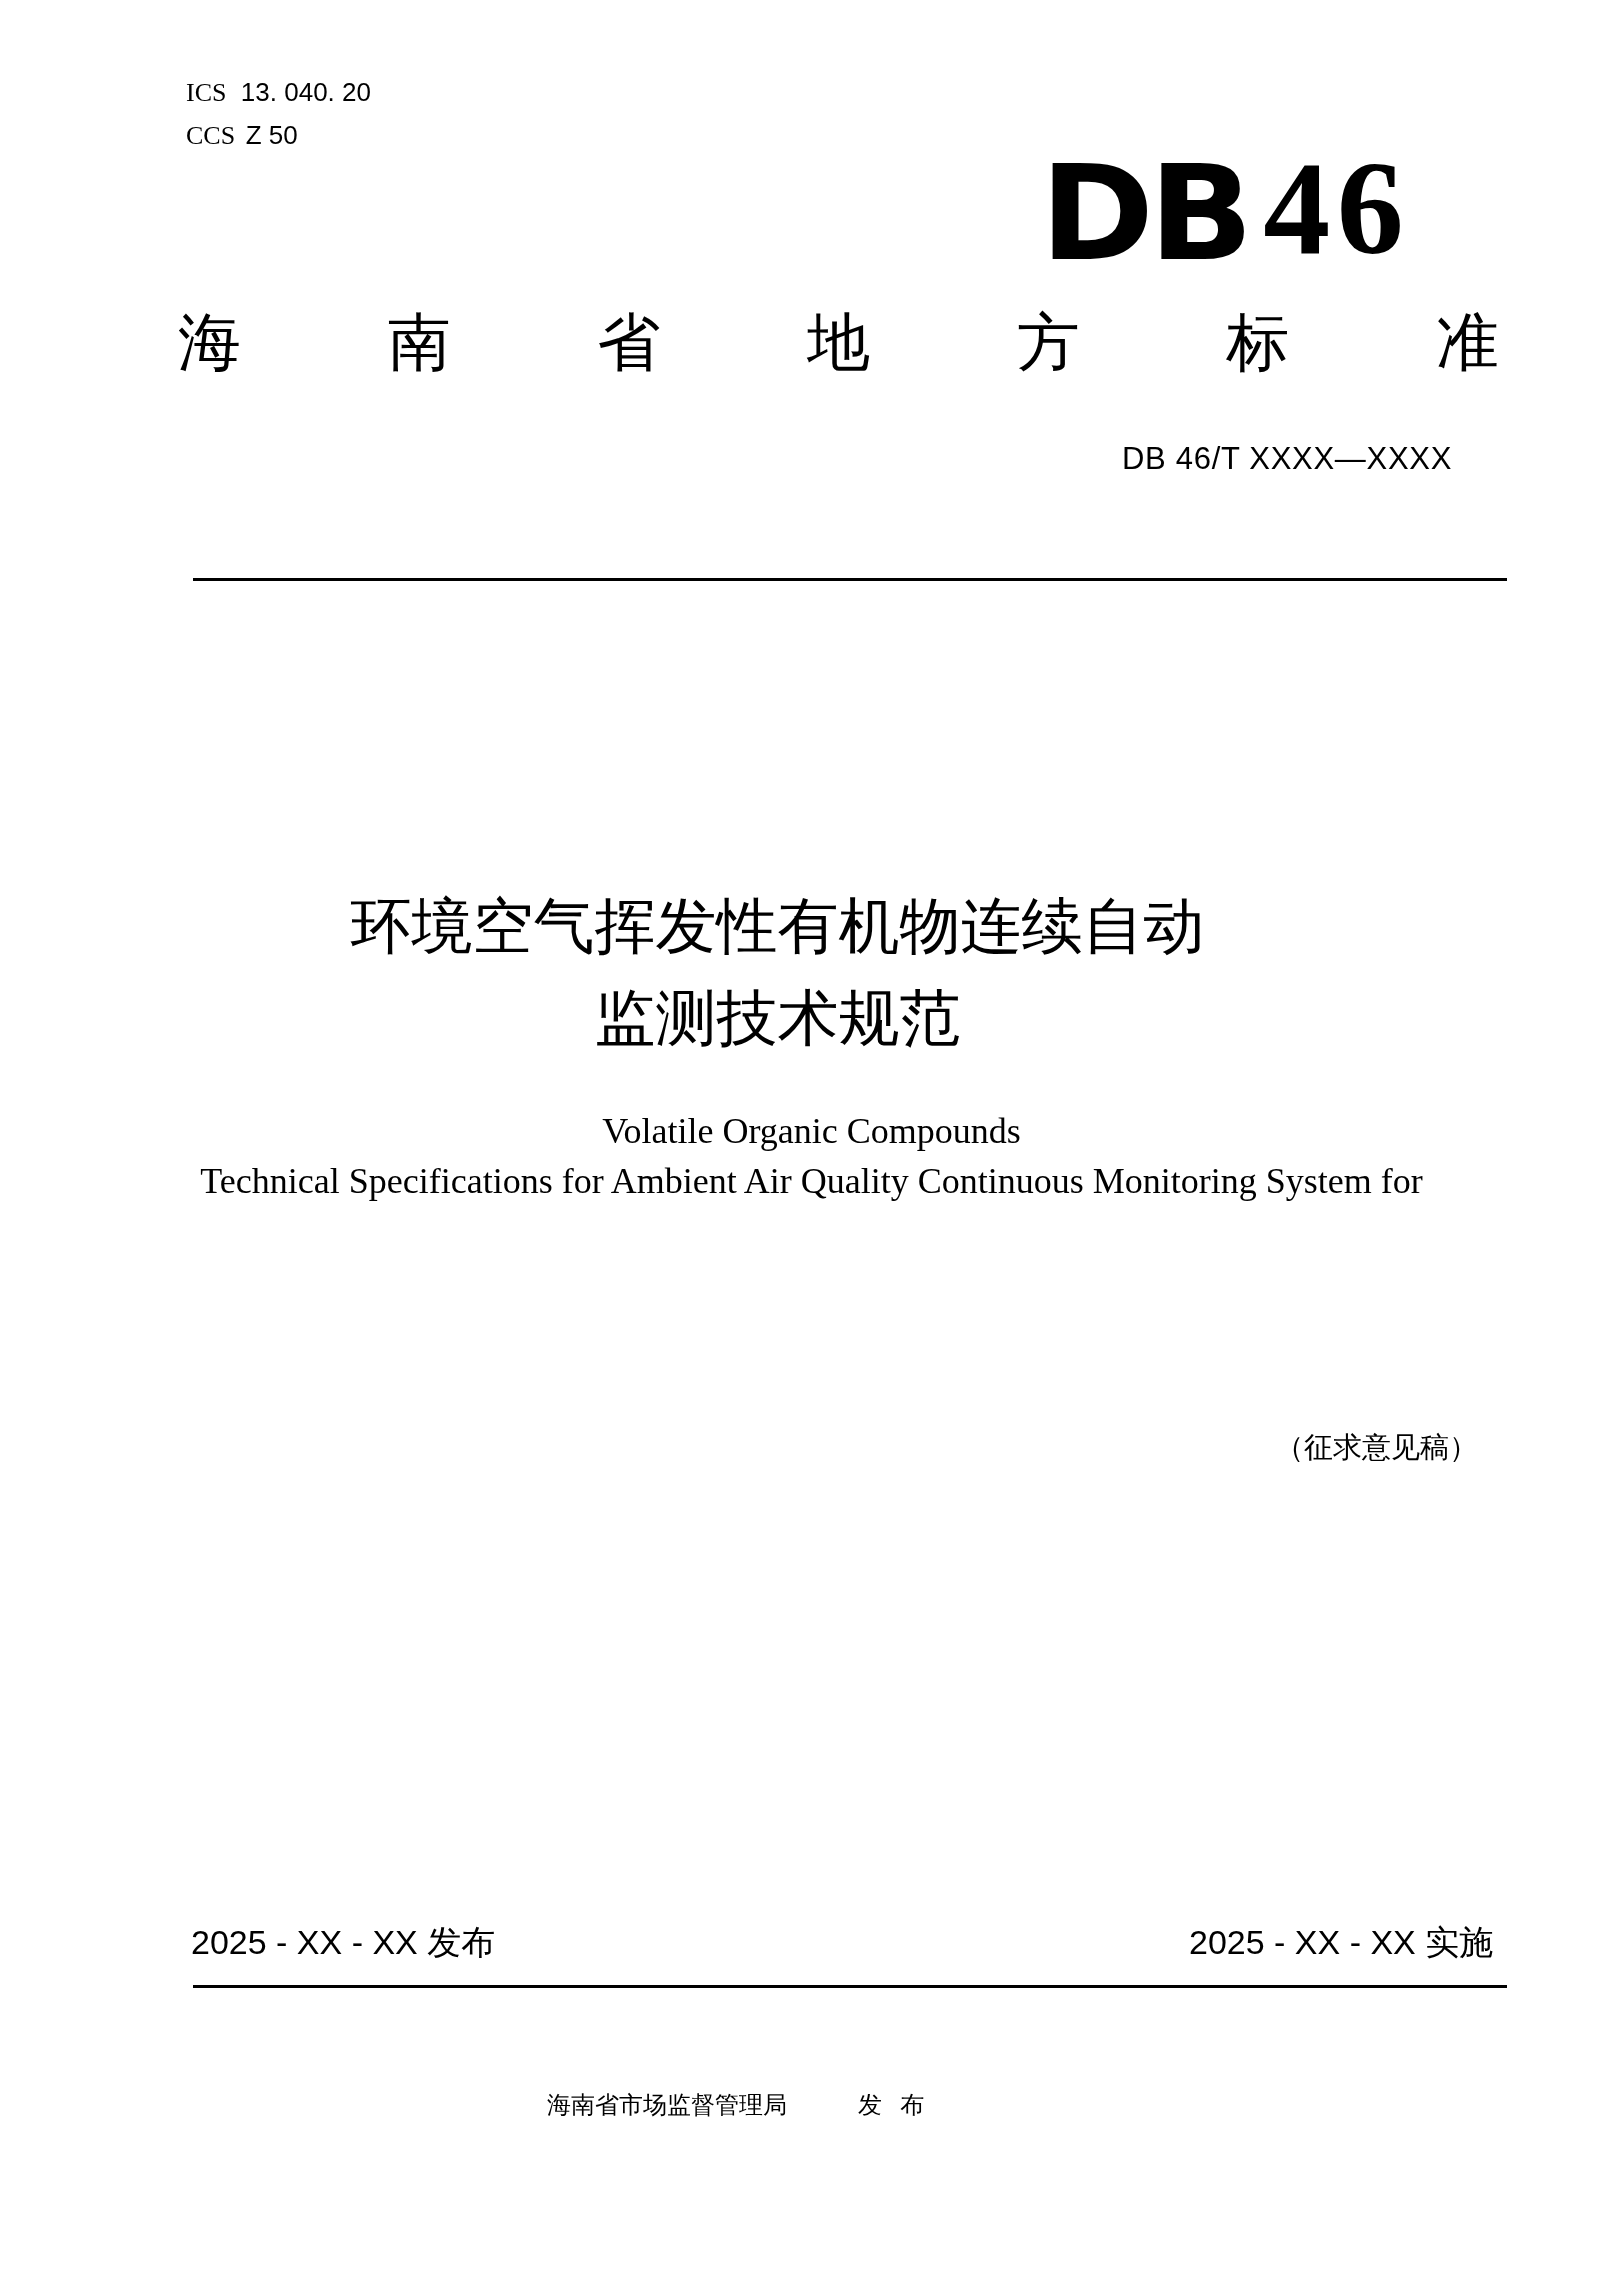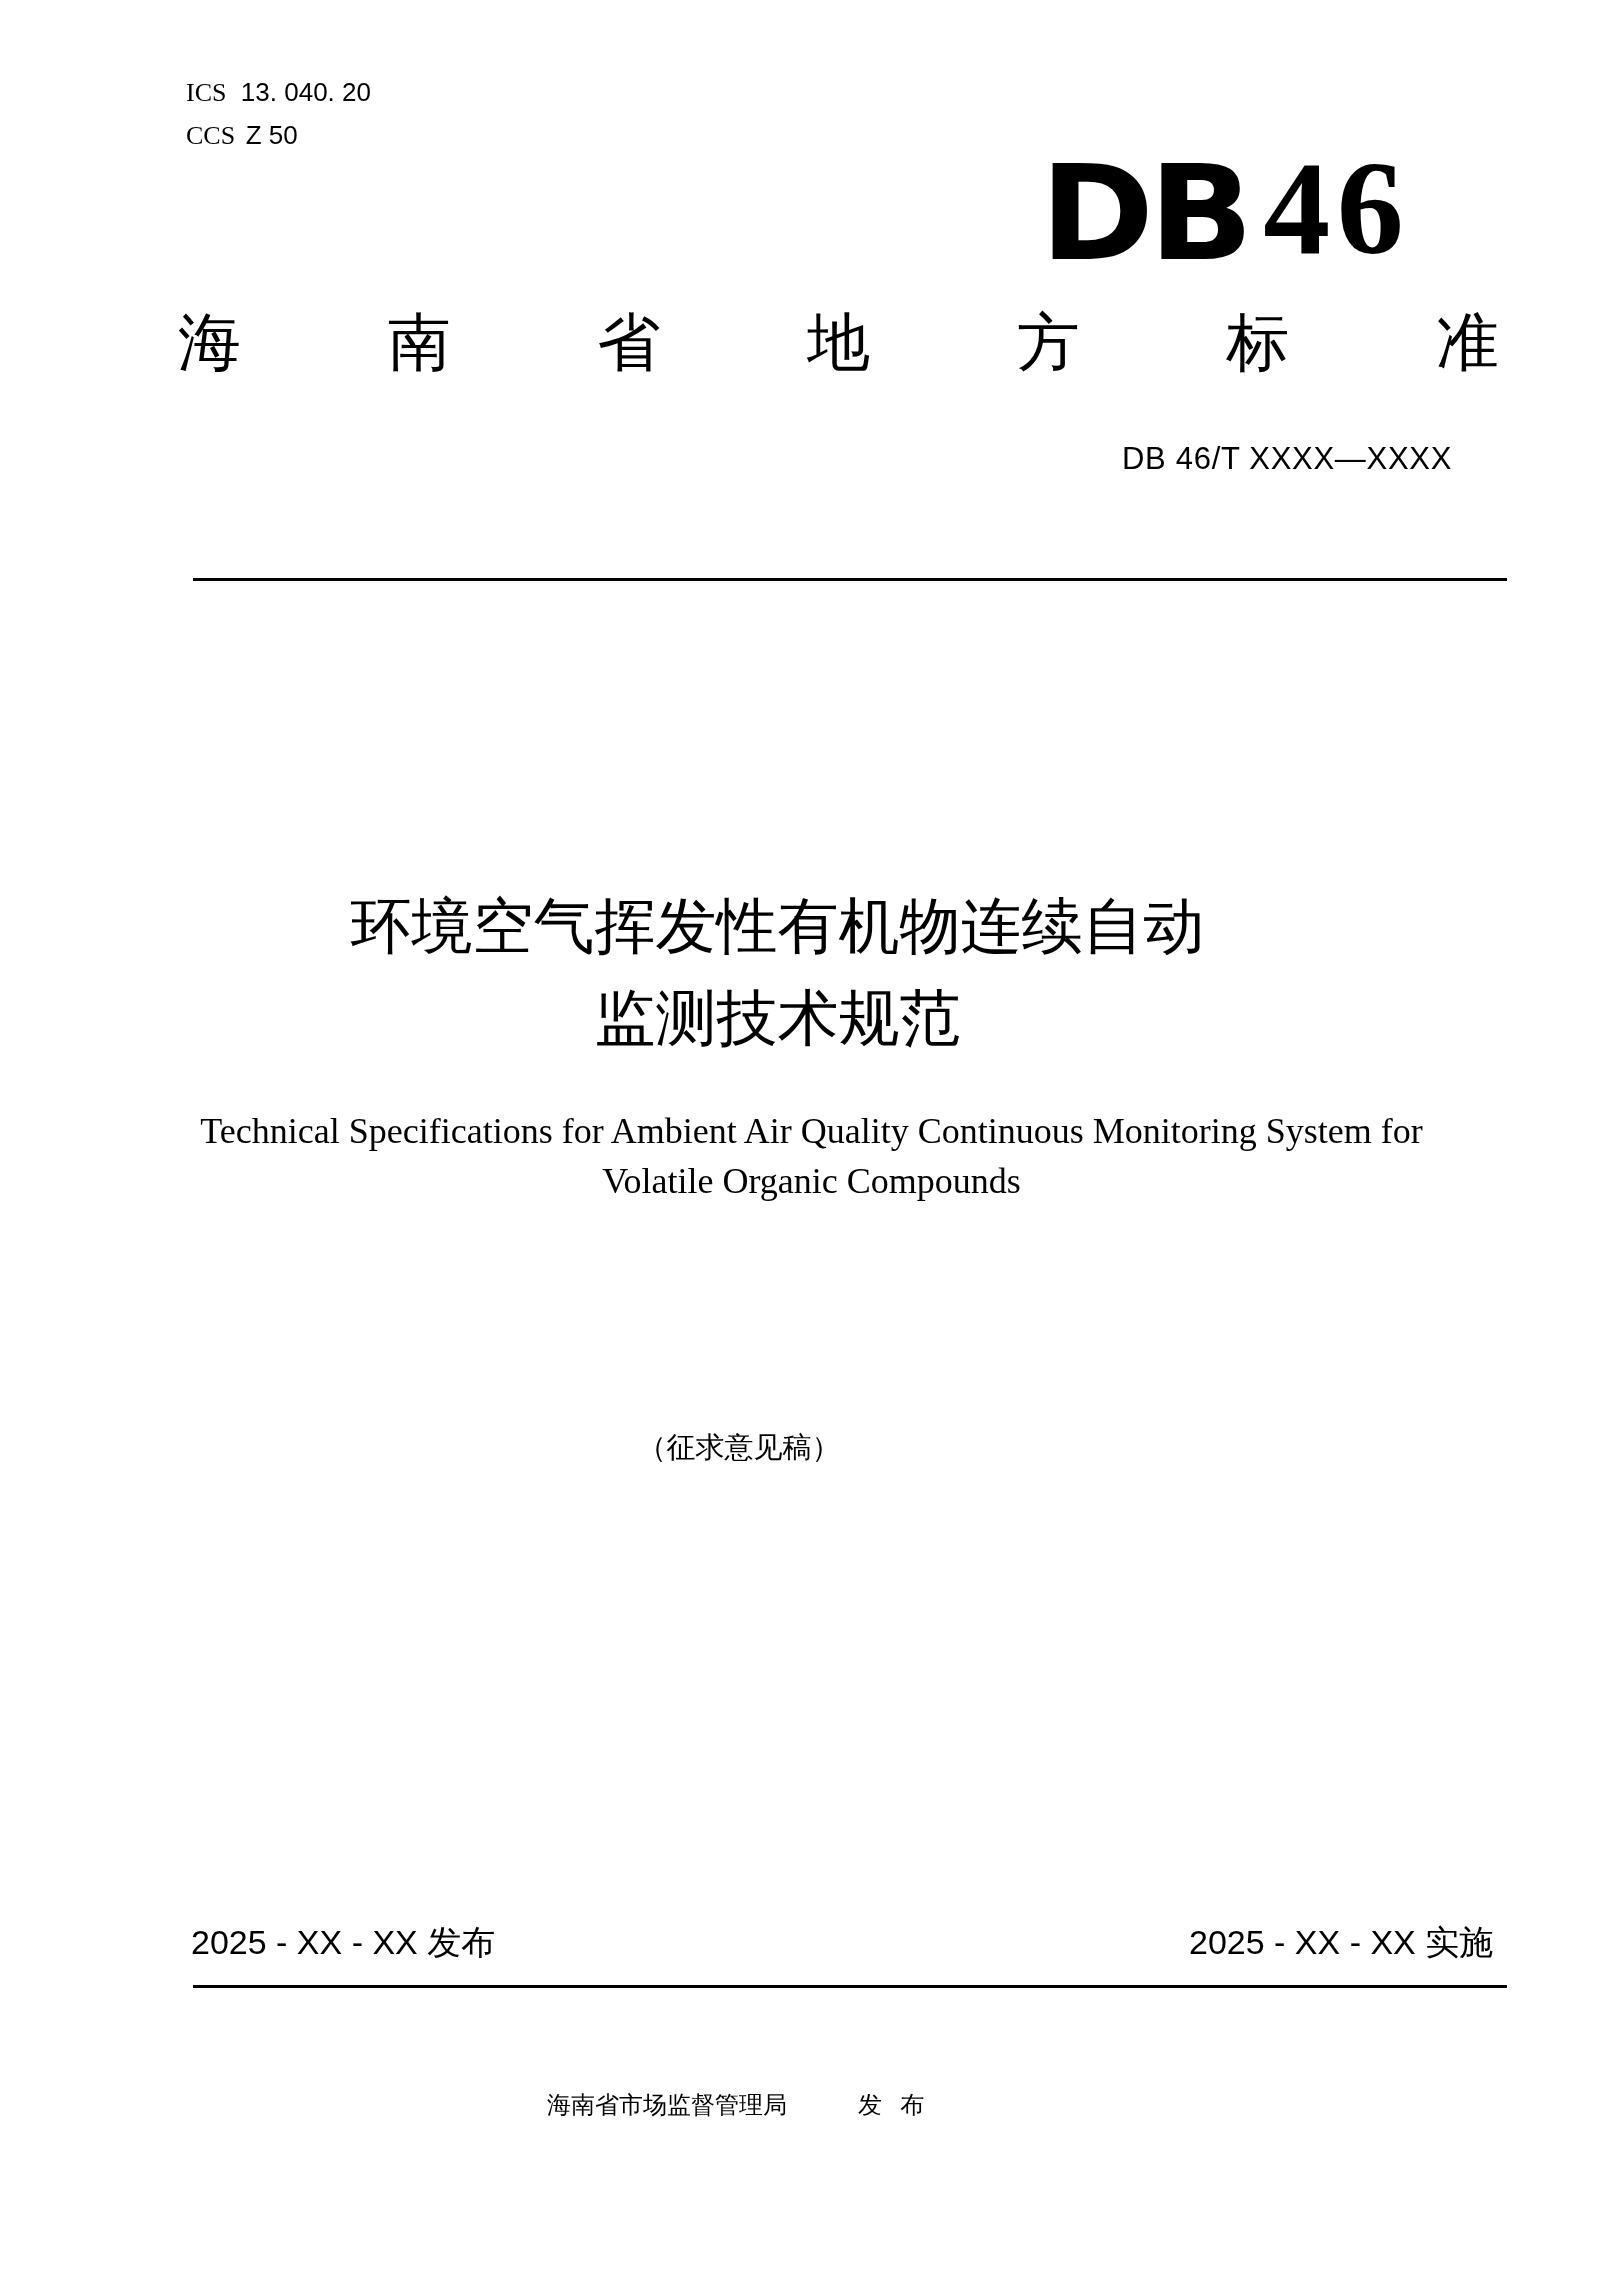--- a/index.html
+++ b/index.html
@@ -25,21 +25,21 @@
     .rule { position: absolute; left: 193px; width: 1314px; height: 3.3px; background: #000; }
     #rule-top { top: 578px; }
     #rule-bottom { top: 1985px; }
 
     #title-cn { left: 0; width: 1555px; top: 880px; text-align: center; font-family: "DejaVu Sans", sans-serif; font-size: 61px; line-height: 92px; white-space: normal; }
     #title-cn div { white-space: nowrap; }
 
     #title-en { left: 0; width: 1623px; top: 1106px; text-align: center; font-family: "Liberation Serif", serif; font-size: 36px; line-height: 50px; white-space: normal; }
     #title-en div { white-space: nowrap; }
 
-    #draft-status { left: 0; width: 1478px; top: 1429px; text-align: center; font-family: "DejaVu Serif", serif; font-size: 29px; line-height: 37px; }
+    #draft-status { left: 0; width: 1478px; top: 1429px; text-align: right; font-family: "DejaVu Serif", serif; font-size: 29px; line-height: 37px; }
 
     #issue-date { left: 191px; top: 1922px; font-family: "Liberation Sans", sans-serif; font-size: 34px; line-height: 41px; }
     #impl-date { left: 1189px; top: 1922px; font-family: "Liberation Sans", sans-serif; font-size: 34px; line-height: 41px; }
     .date-cn { font-family: "DejaVu Sans", sans-serif; }
 
     #publisher { left: 547px; top: 2084px; font-family: "DejaVu Sans", sans-serif; font-size: 24px; line-height: 43px; }
     #publisher .pub-action { margin-left: 71px; letter-spacing: 18.3px; }
   </style>
 </head>
 <body>
@@ -69,22 +69,22 @@
 <div class="abs" id="std-number">DB 46/T  XXXX—XXXX</div>
 
 <div class="rule" id="rule-top"></div>
 
 <div class="abs" id="title-cn">
   <div>环境空气挥发性有机物连续自动</div>
   <div>监测技术规范</div>
 </div>
 
 <div class="abs" id="title-en">
+  <div>Volatile Organic Compounds</div>
   <div>Technical Specifications for Ambient Air Quality Continuous Monitoring System for</div>
-  <div>Volatile Organic Compounds</div>
 </div>
 
 <div class="abs" id="draft-status">（征求意见稿）</div>
 
 <div class="abs" id="issue-date">
   <span>2025 - XX - XX</span>
   <span class="date-cn">发布</span>
 </div>
 <div class="abs" id="impl-date">
   <span>2025 - XX - XX</span>

